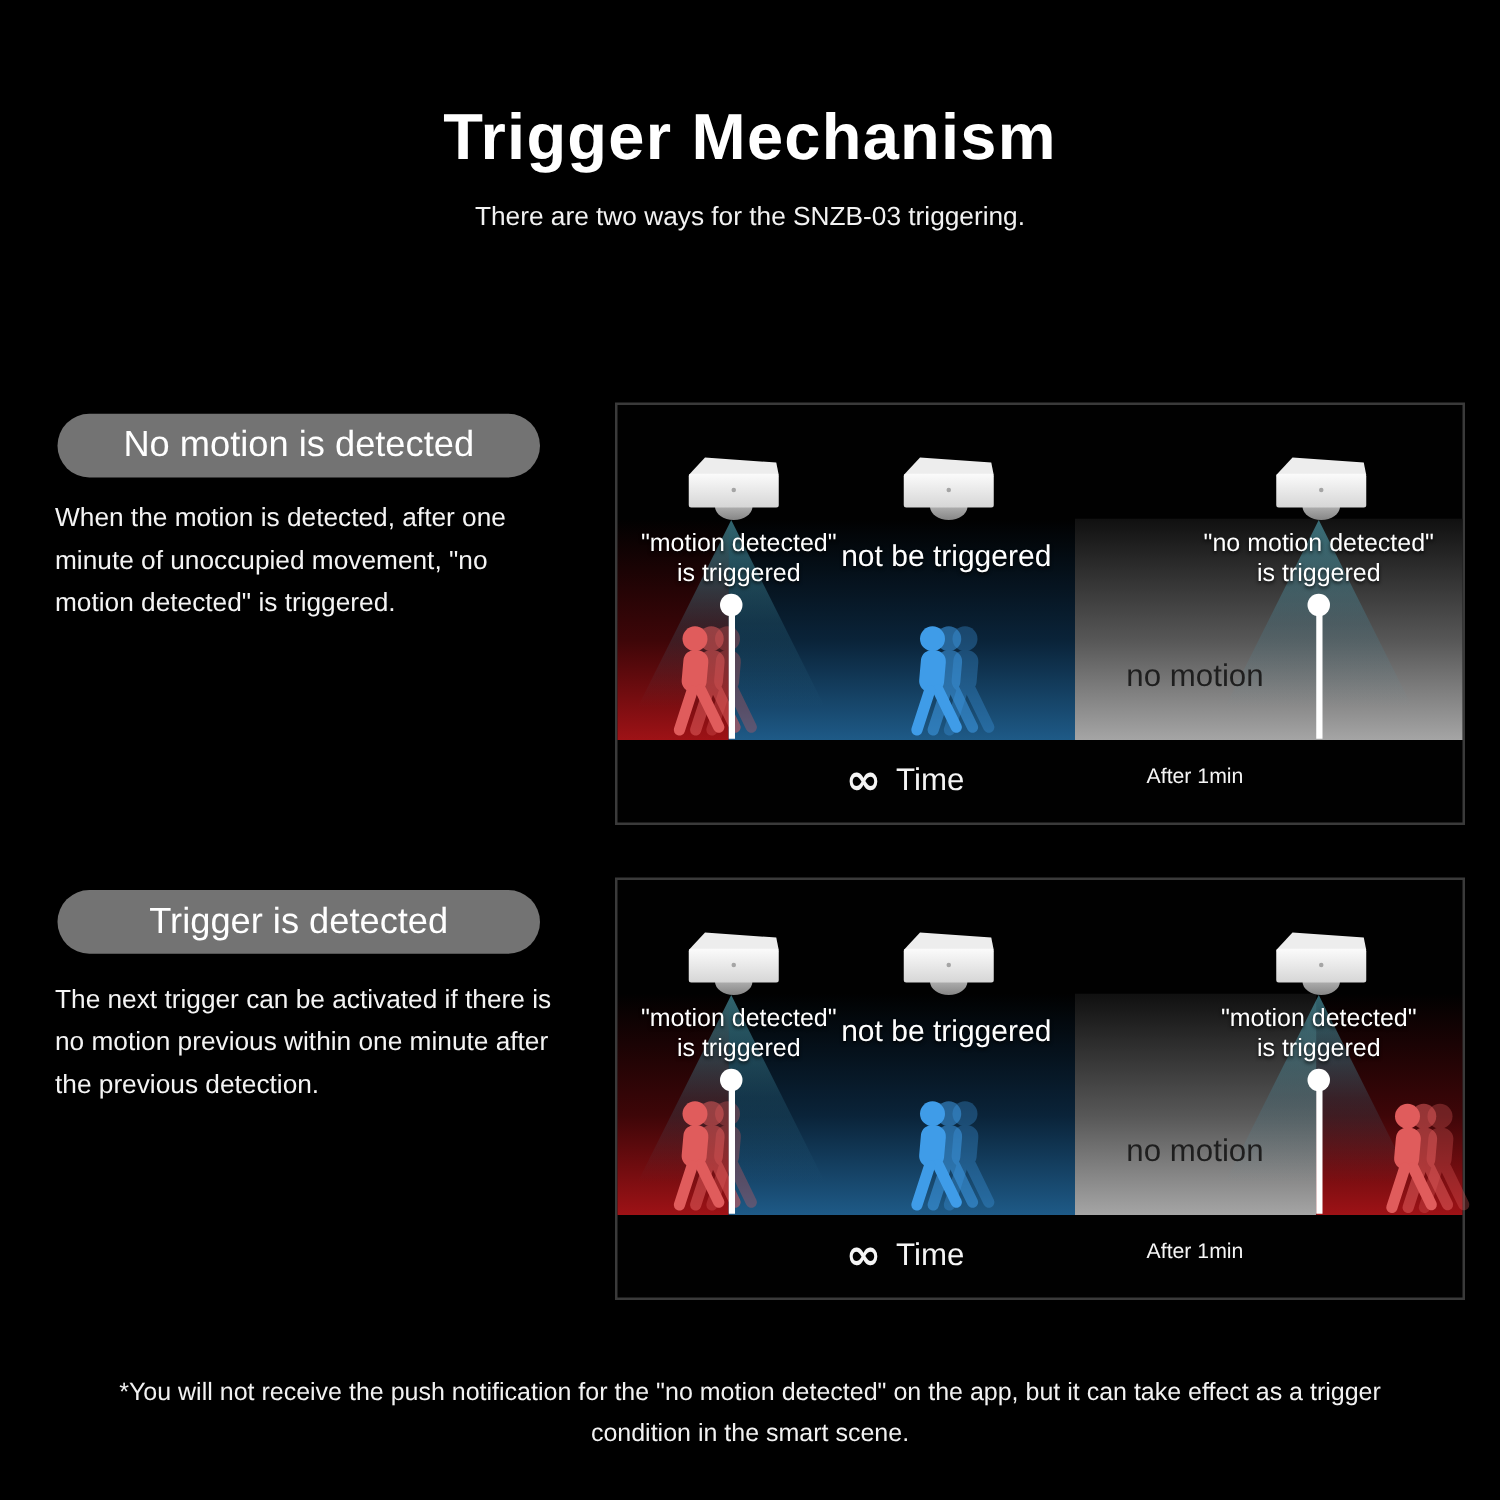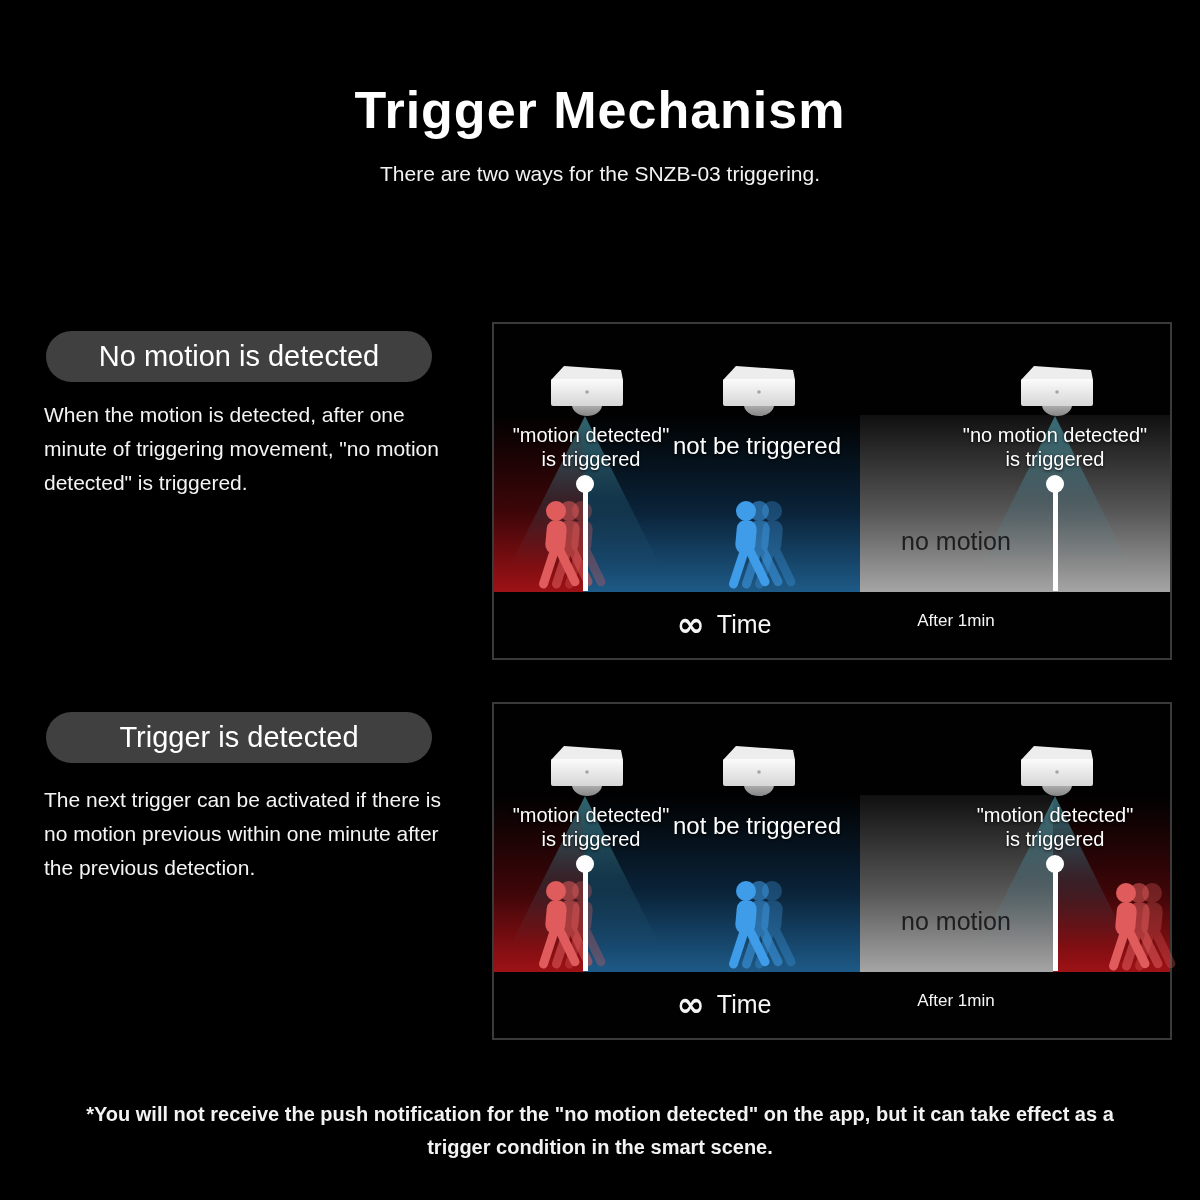--- a/index.html
+++ b/index.html
@@ -11,21 +11,21 @@
   .page-title{
     position:absolute;top:80px;left:0;width:1200px;margin:0;
     text-align:center;font-size:52px;font-weight:700;letter-spacing:1px;color:#fff;
   }
   .page-subtitle{
     position:absolute;top:162px;left:0;width:1200px;margin:0;
     text-align:center;font-size:21px;color:#f2f2f2;
   }
   .pill{
     position:absolute;left:46px;width:386px;height:51px;border-radius:26px;
-    background:#404040;color:#fff;font-size:29px;
+    background:#737373;color:#fff;font-size:29px;
     display:flex;align-items:center;justify-content:center;
   }
   .pill1{top:331px}
   .pill2{top:712px}
   .desc{
     position:absolute;left:44px;width:414px;margin:0;
     font-size:21px;line-height:34px;color:#f4f4f4;
   }
   .desc1{top:398px}
   .desc2{top:783px}
@@ -68,21 +68,21 @@
     position:absolute;left:130px;top:283px;width:200px;height:34px;
     display:flex;align-items:center;justify-content:center;gap:12px;font-size:25px;color:#f5f5f5;
   }
   .inf{font-size:34px;font-weight:700;font-family:"DejaVu Sans",sans-serif;line-height:30px}
   .time-after{
     position:absolute;left:362px;top:287px;width:200px;
     text-align:center;font-size:17px;color:#f5f5f5;
   }
   .footnote{
     position:absolute;top:1098px;left:70px;width:1060px;margin:0;
-    text-align:center;font-size:20px;line-height:33px;color:#f2f2f2;font-weight:bold;
+    text-align:center;font-size:20px;line-height:33px;color:#f2f2f2;
   }
   .defs-svg{position:absolute;width:0;height:0;overflow:hidden}
 </style>
 </head>
 <body>
 
 <svg class="defs-svg" aria-hidden="true">
   <defs>
     <linearGradient id="faceGrad" x1="0" y1="0" x2="0" y2="1">
       <stop offset="0" stop-color="#fbfbfb"></stop>
@@ -104,21 +104,21 @@
       <rect x="20" y="48" width="9" height="42" rx="4.5" transform="rotate(-26 24 50)"></rect>
       <rect x="15" y="48" width="9" height="42" rx="4.5" transform="rotate(18 19 50)"></rect>
     </symbol>
   </defs>
 </svg>
 
 <h1 class="page-title">Trigger Mechanism</h1>
 <p class="page-subtitle">There are two ways for the SNZB-03 triggering.</p>
 
 <div class="pill pill1">No motion is detected</div>
-<p class="desc desc1">When the motion is detected, after one minute of triggering movement, "no motion detected" is triggered.</p>
+<p class="desc desc1">When the motion is detected, after one minute of unoccupied movement, "no motion detected" is triggered.</p>
 
 <div class="pill pill2">Trigger is detected</div>
 <p class="desc desc2">The next trigger can be activated if there is no motion previous within one minute after the previous detection.</p>
 
 <div class="panel panel1">
   <div class="band">
     <div class="region region-red" style="left:0;width:89px"></div>
     <div class="region region-blue" style="left:89px;width:277px"></div>
     <div class="region region-gray" style="left:366px;width:310px"></div>
   </div>

